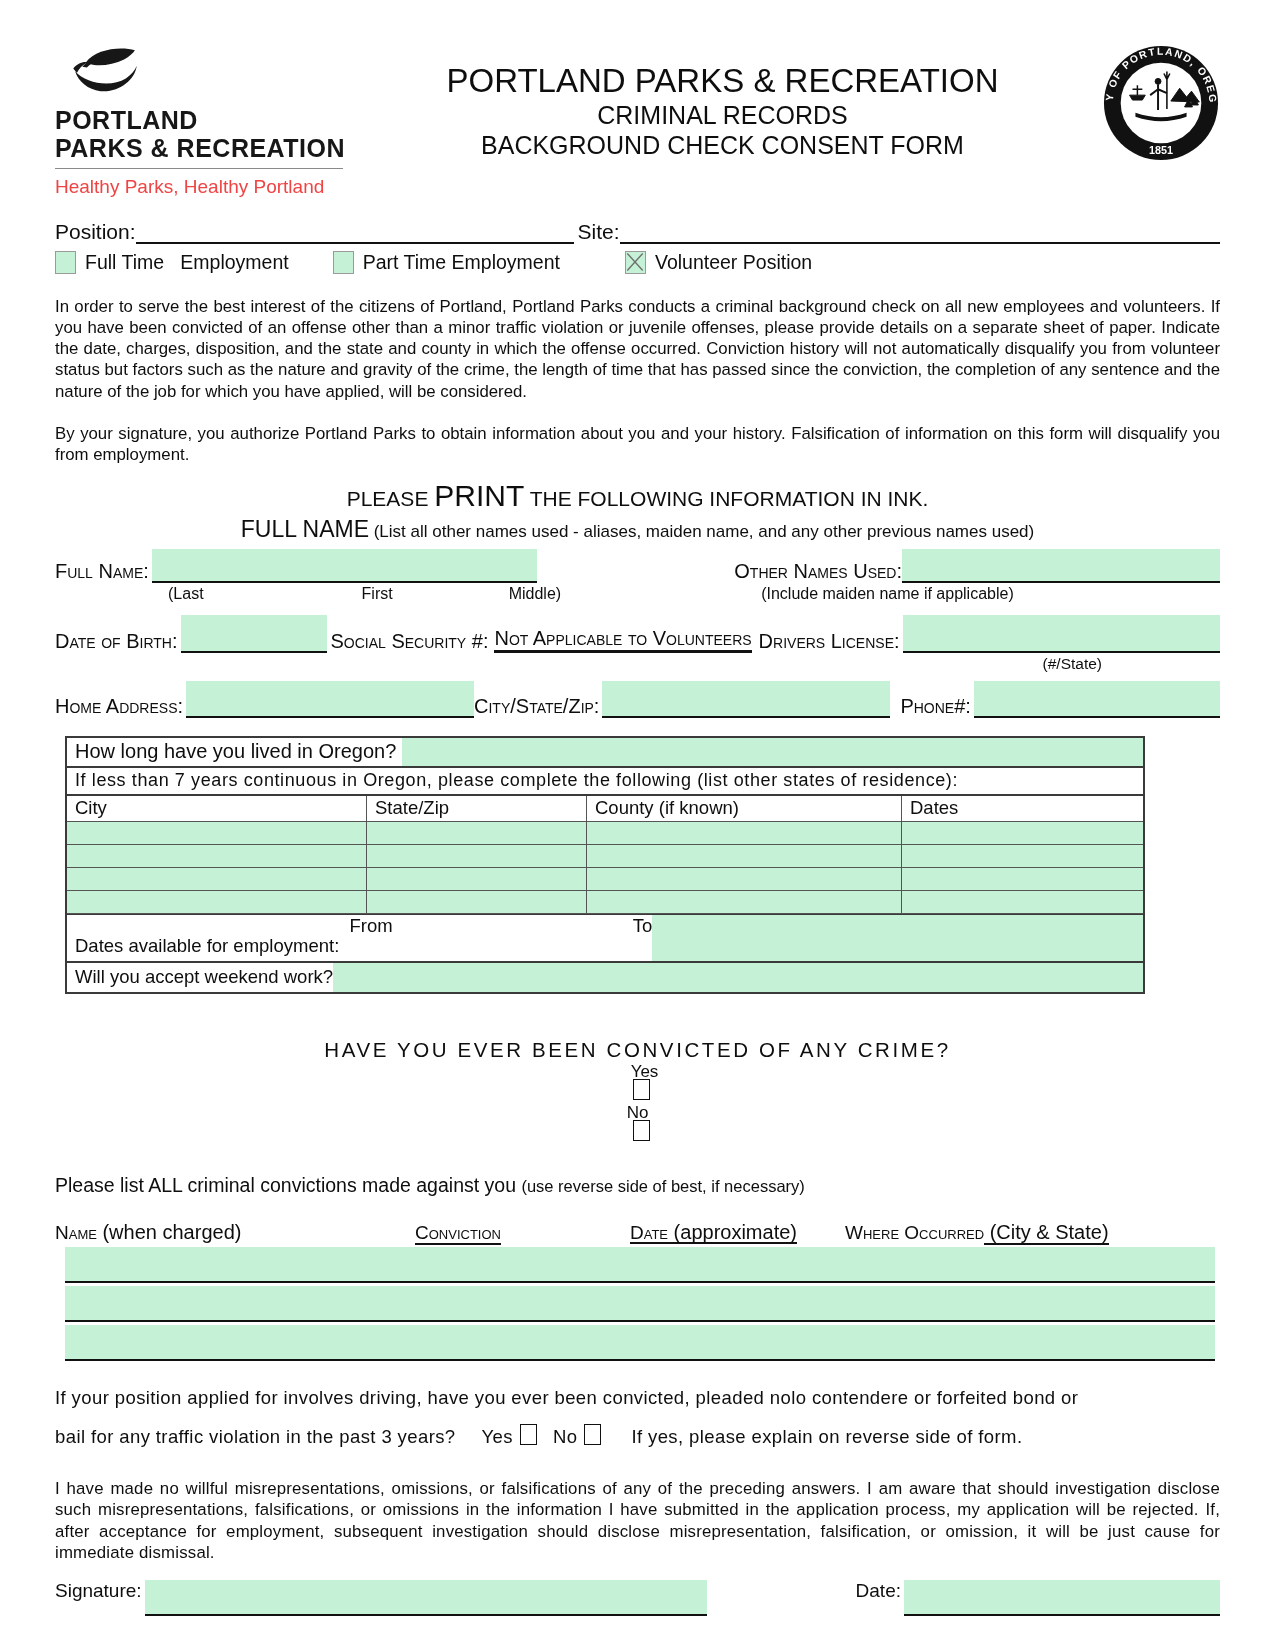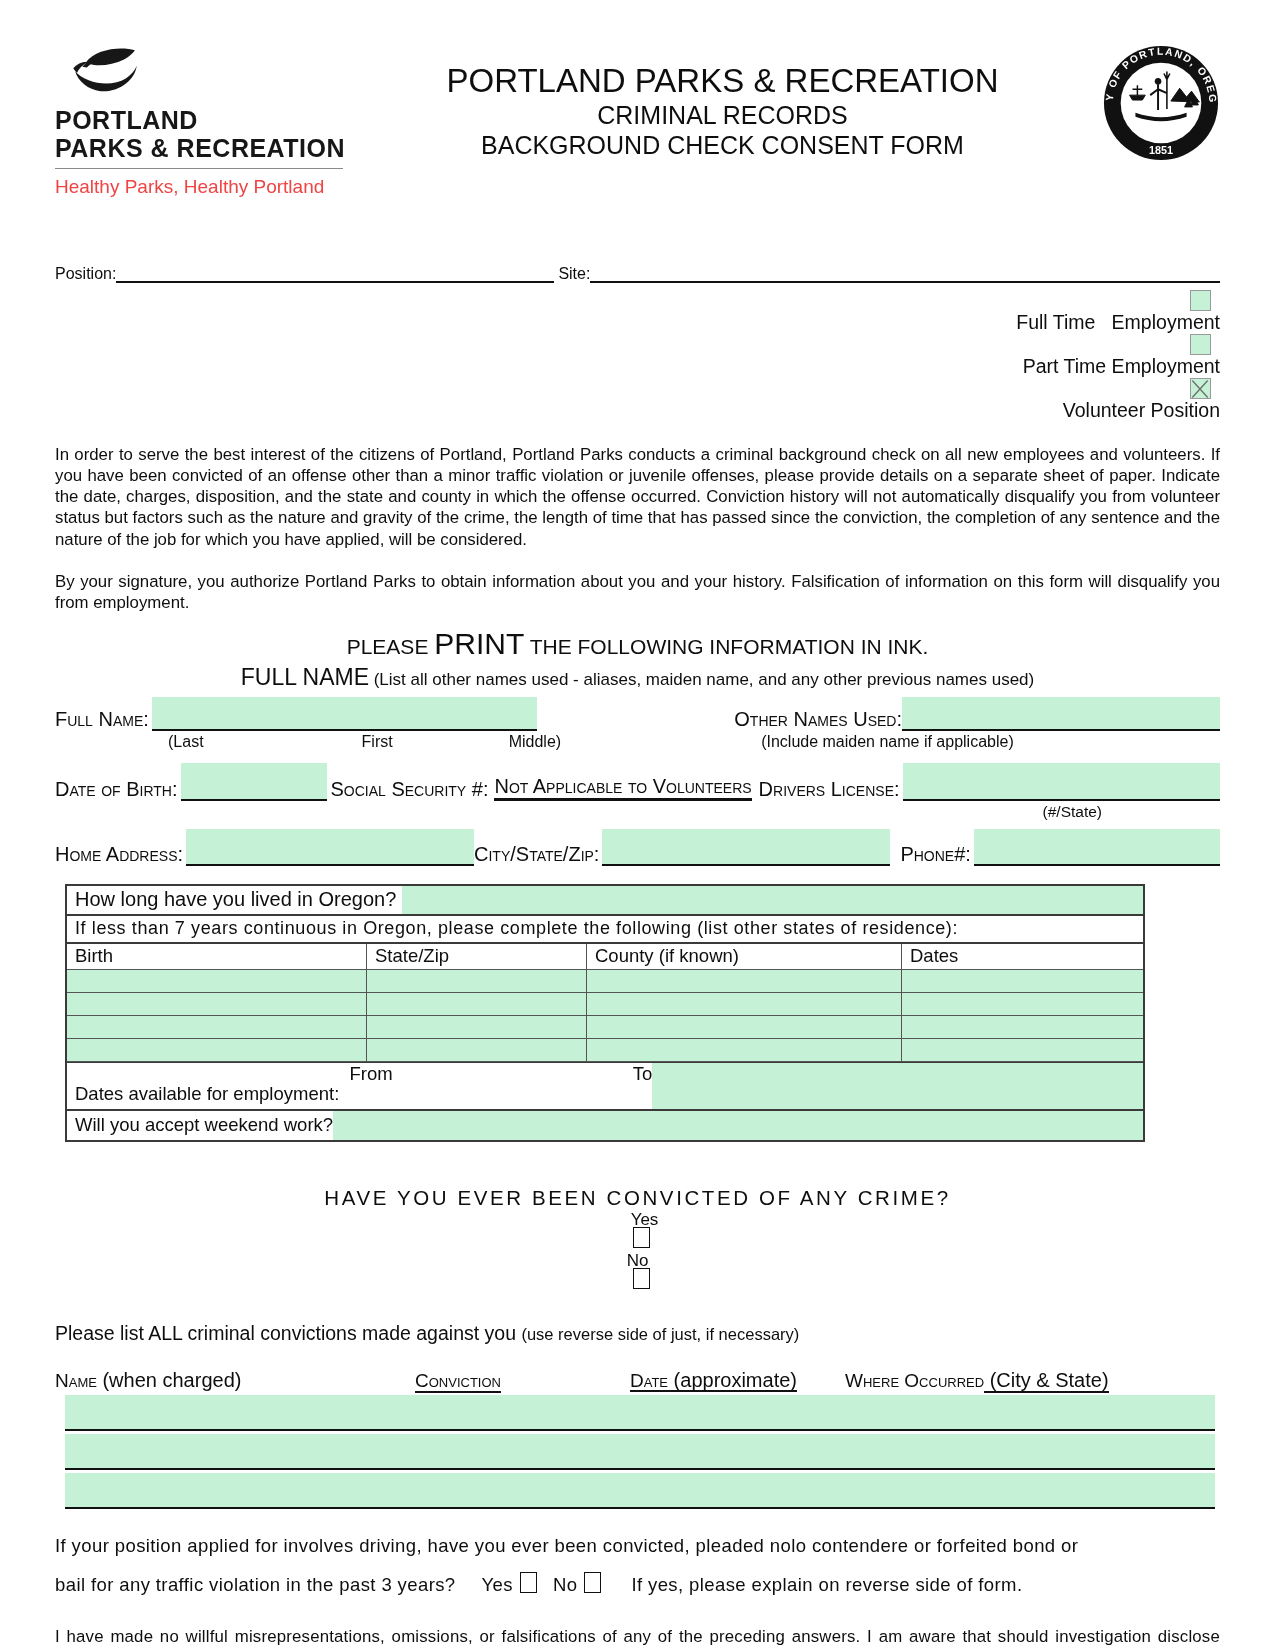--- a/index.html
+++ b/index.html
@@ -18,30 +18,30 @@
   .logo-name{font-weight:bold;font-size:25px;letter-spacing:.5px;line-height:1.12;color:#171717;}
   .logo-rule{border-bottom:1.5px solid #8a8a8a;margin:6px 0 7px 0;width:288px;}
   .logo-tagline{font-size:19px;color:#ef4444;}
   .title-block{flex:1;text-align:center;padding-top:18px;}
   .title-1{font-size:33px;line-height:1.15;}
   .title-2,.title-3{font-size:25px;line-height:1.2;}
   .seal-block{flex:0 0 130px;display:flex;justify-content:flex-end;}
 
   
   .row{display:flex;align-items:flex-end;}
-  .lbl{font-size:16px;white-space:nowrap;margin-top:45px;}
+  .lbl{font-size:21px;white-space:nowrap;}
   .sc{font-variant:small-caps;font-size:20px;white-space:nowrap;}
   .blank-line{border-bottom:2.2px solid #111;height:24px;display:inline-block;}
   .gfield{background:var(--green);border-bottom:2.2px solid #111;height:34px;display:inline-block;}
   .note{font-size:20px;}
   .ws-pre{white-space:pre;}
   p.body-text{font-size:16.8px;line-height:1.26;text-align:justify;margin:0;}
 
   
-  .cb-row{display:flex;align-items:flex-end;margin-top:7px;font-size:19.5px;flex-direction:column;}
+  .cb-row{display:flex;align-items:center;margin-top:7px;font-size:19.5px;}
   .cb{width:21px;height:23px;background:var(--green);border:1.6px solid #9a9a9a;display:inline-block;margin-right:9px;position:relative;flex:0 0 21px;}
   .wbox{width:17px;height:21px;border:1.7px solid #111;background:#fff;display:inline-block;margin-left:7px;position:relative;top:-3px;}
 
   
   .print-heading{text-align:center;font-size:21px;margin-top:14px;}
   .print-heading .big{font-size:30px;}
   .fullname-heading{text-align:center;font-size:17px;margin-top:3px;}
   .fullname-heading .caps{font-size:23px;}
 
   
@@ -213,21 +213,21 @@
     <span class="gfield" style="flex:1;height:37px;margin-left:3px;"></span>
   </div>
 
   <div class="res-table">
     <div class="tr res-q">
       <span class="qtext">How long have you lived in Oregon?</span>
       <span class="qfill"></span>
     </div>
     <div class="res-instr">If less than 7 years continuous in Oregon, please complete the following (list other states of residence):</div>
     <div class="tr res-head">
-      <div class="c1">Birth</div>
+      <div class="c1">City</div>
       <div class="c2">State/Zip</div>
       <div class="c3">County (if known)</div>
       <div class="c4">Dates</div>
     </div>
     <div class="tr res-data">
       <div class="c1"></div>
       <div class="c2"></div>
       <div class="c3"></div>
       <div class="c4"></div>
     </div>
@@ -265,21 +265,21 @@
   <div class="crime-q">
     <span>HAVE YOU EVER BEEN CONVICTED OF ANY CRIME?</span>
     <span class="yn">Yes</span>
     <span class="wbox"></span>
     <span class="gap"></span>
     <span class="yn" style="margin-left:0;">No</span>
     <span class="wbox"></span>
   </div>
 
   <div class="list-line">
-    <span>Please list ALL criminal convictions made against you </span><span class="note">(use reverse side of just, if necessary)</span>
+    <span>Please list ALL criminal convictions made against you </span><span class="note">(use reverse side of best, if necessary)</span>
   </div>
 
   <div class="conv-head">
     <div class="ch1">
       <span class="sc">Name</span><span class="note"> (when charged)</span>
     </div>
     <div class="ch2">
       <span class="sc u">Conviction</span>
     </div>
     <div class="ch3">

